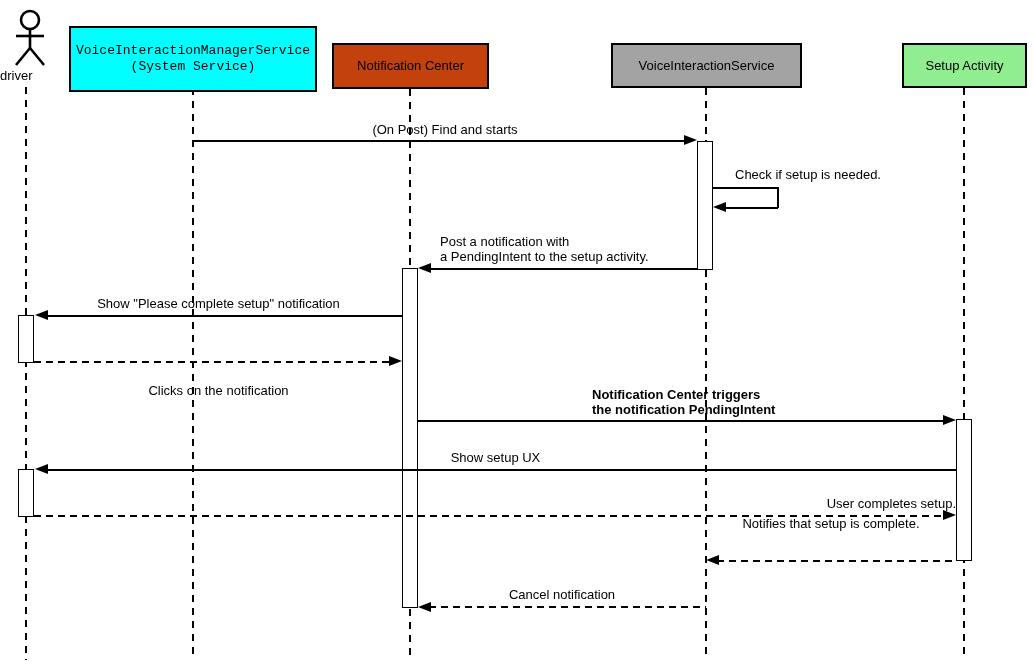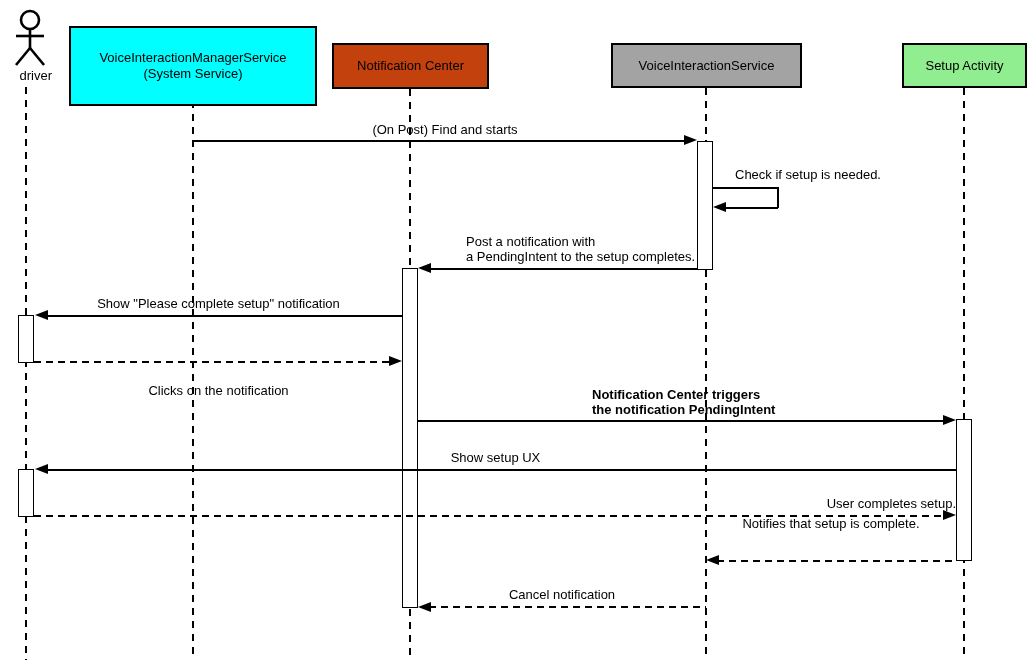--- a/index.html
+++ b/index.html
@@ -3,28 +3,28 @@
 <meta charset="utf-8">
 <style>
   html,body{margin:0;padding:0;background:#fff;}
   .stage{position:relative;width:1035px;height:664px;background:#fff;
          font-family:"Liberation Sans",sans-serif;font-size:13px;color:#000;overflow:hidden;}
 
   
   .pbox{position:absolute;border:2px solid #000;box-sizing:border-box;
         display:flex;flex-direction:column;align-items:center;justify-content:center;
         text-align:center;line-height:16px;}
-  #box-vims{left:69px;top:26px;width:248px;height:80px;}
+  #box-vims{left:69px;top:26px;width:248px;height:66px;font-family:Liberation Mono, monospace;}
   #box-nc{left:332px;top:43px;width:157px;height:46px;}
   #box-vis{left:611px;top:43px;width:191px;height:45px;}
   #box-sa{left:902px;top:43px;width:125px;height:45px;}
 
   
   #actor{position:absolute;left:4px;top:4px;}
-  #actor-label{position:absolute;left:0px;top:68px;width:52px;text-align:right;}
+  #actor-label{position:absolute;left:0px;top:68px;width:52px;text-align:left;}
 
   
   .lifeline{position:absolute;width:2px;
             background:repeating-linear-gradient(180deg,#000 0 7px,transparent 7px 13px);}
   #ll-driver{left:25px;top:87px;height:573px;}
   #ll-vims{left:192px;top:88px;height:572px;}
   #ll-nc{left:409px;top:89px;height:571px;}
   #ll-vis{left:705px;top:88px;height:572px;}
   #ll-sa{left:963px;top:88px;height:572px;}
 
@@ -57,21 +57,21 @@
   #m7-line{left:46px;top:469px;width:910px;}    #m7-arr{left:35px;top:464px;}
   #m8-line{left:34px;top:515px;width:911px;}    #m8-arr{left:943px;top:510px;}
   #m9-line{left:717px;top:560px;width:239px;}   #m9-arr{left:706px;top:555px;}
   #m10-line{left:429px;top:606px;width:277px;}  #m10-arr{left:418px;top:602px;}
 
   
   .lbl{position:absolute;line-height:15px;white-space:nowrap;}
   .c{text-align:center;}
   #lab1{left:193px;width:504px;top:122px;}
   #lab2{left:735px;top:167px;}
-  #lab3{left:466px;top:234px;}
+  #lab3{left:440px;top:234px;}
   #lab6{left:592px;top:387px;font-weight:bold;}
   #lab4{left:35px;width:367px;top:296px;}
   #lab5{left:35px;width:367px;top:343px;margin-top:40px;}
   #lab7{left:35px;width:921px;top:450px;}
   #lab8{left:35px;width:921px;top:496px;text-align:right;}
   #lab9{left:706px;width:250px;top:516px;}
   #lab10{left:418px;width:288px;top:587px;}
 </style>
 </head>
 <body>
@@ -122,21 +122,21 @@
   <div class="hline" id="m2-top"></div>
   <div class="vline" id="m2-right"></div>
   <div class="hline" id="m2-bottom"></div>
   <div class="arrL" id="m2-arr"></div>
   <div class="lbl" id="lab2">Check if setup is needed.</div>
 
   <div class="hline" id="m3-line"></div>
   <div class="arrL" id="m3-arr"></div>
   <div class="lbl" id="lab3">
     <div>Post a notification with</div>
-    <div>a PendingIntent to the setup completes.</div>
+    <div>a PendingIntent to the setup activity.</div>
   </div>
 
   <div class="hline" id="m4-line"></div>
   <div class="arrL" id="m4-arr"></div>
   <div class="lbl c" id="lab4">Show "Please complete setup" notification</div>
 
   <div class="dline" id="m5-line"></div>
   <div class="arrR" id="m5-arr"></div>
   <div class="lbl c" id="lab5">Clicks on the notification</div>
 

